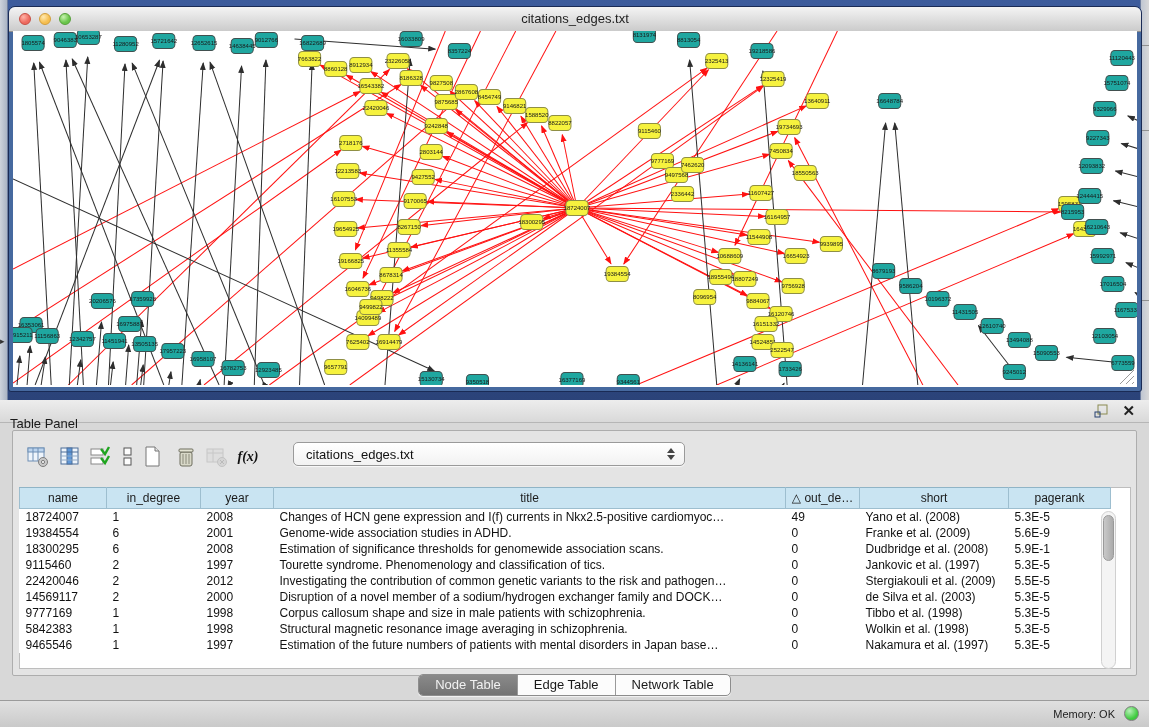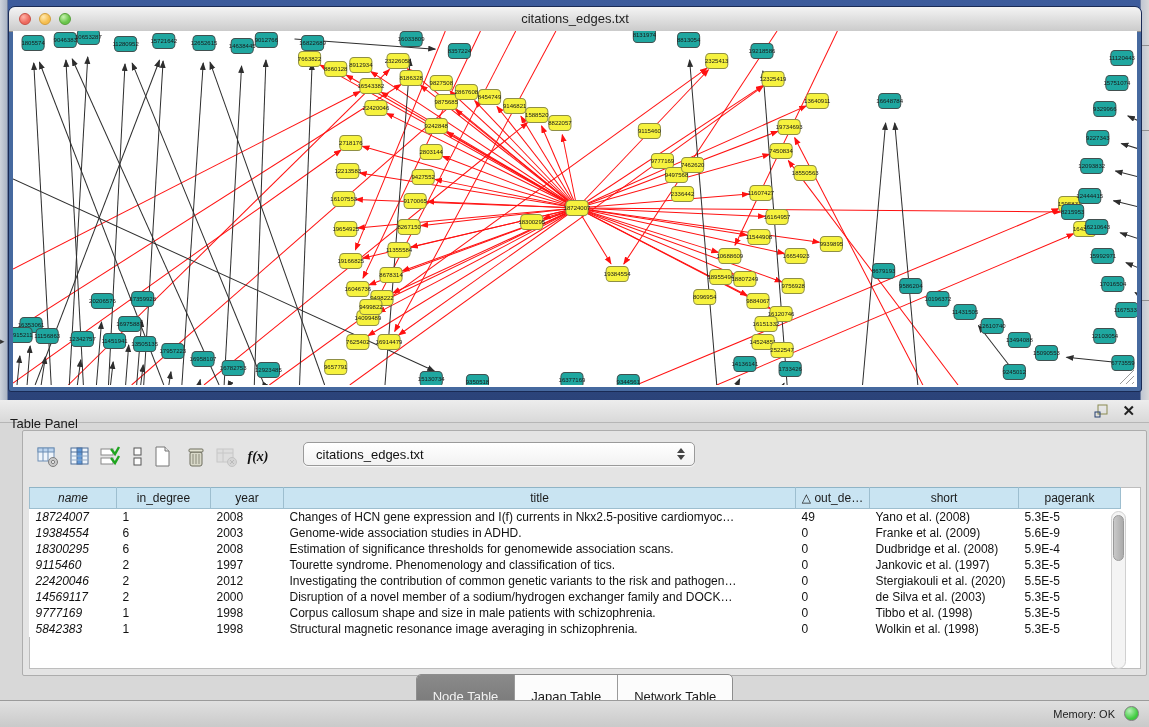--- a/index.html
+++ b/index.html
@@ -26,43 +26,43 @@
   .canvas-wrap svg text{font-family:"Liberation Sans",sans-serif;font-size:6px;fill:#1a1a1a;}
   .resize-grip{position:absolute;right:2px;bottom:2px;}
 
   
   .tp{position:absolute;left:0;top:400px;width:1149px;height:327px;background:#d8d8d8;}
   .tp-header{position:absolute;left:0;top:0;width:100%;height:22px;background:linear-gradient(180deg,#ededed,#d9d9d9);border-bottom:1px solid #b6b6b6;}
   .tp-header .tp-title{position:absolute;left:10px;top:4px;font-size:13px;color:#1a1a1a;margin-top:12px;}
   .tp-header .hdr-icons{position:absolute;right:14px;top:3px;display:flex;gap:14px;align-items:center;}
   .close-x{font-size:15px;font-weight:bold;color:#222;line-height:15px;cursor:default;}
 
-  .tp-box{position:absolute;left:22px;top:30px;width:1125px;height:246px;background:#e4e4e4;border:1px solid #adadad;border-radius:2px;box-sizing:border-box;}
+  .tp-box{position:absolute;left:12px;top:30px;width:1125px;height:246px;background:#e4e4e4;border:1px solid #adadad;border-radius:2px;box-sizing:border-box;}
   .tp-toolbar{position:absolute;left:0;top:0;width:100%;height:52px;}
   .tbtn{position:absolute;top:12px;width:26px;height:28px;display:flex;align-items:center;justify-content:center;}
   .tbtn.disabled{opacity:.38;}
   .fx{font-size:14px;font-style:italic;font-weight:bold;color:#111;font-family:"Liberation Serif",serif;}
   .combo{position:absolute;left:280px;top:11px;width:392px;height:24px;background:linear-gradient(180deg,#ffffff,#f2f2f2);border:1px solid #9a9a9a;border-radius:5px;box-sizing:border-box;box-shadow:0 1px 1px rgba(255,255,255,.8), inset 0 1px 0 #fff;}
   .combo .val{position:absolute;left:12px;top:4px;font-size:13px;color:#111;}
   .combo .arrows{position:absolute;right:9px;top:5px;display:flex;flex-direction:column;gap:2px;}
   .combo .arrows i{width:0;height:0;border-left:4px solid transparent;border-right:4px solid transparent;display:block;}
   .combo .arrows .up{border-bottom:5px solid #444;}
   .combo .arrows .dn{border-top:5px solid #444;}
 
   table.grid{position:absolute;left:6px;top:56px;border-collapse:collapse;table-layout:fixed;background:#fff;}
   table.grid th{background:#c9e4f2;border:1px solid #9dbecf;border-top:1px solid #8fb4c6;font-weight:normal;font-size:12px;color:#1a1a1a;height:20px;padding:0 3px;text-align:center;overflow:hidden;white-space:nowrap;}
   table.grid td{font-size:12px;color:#111;height:16px;padding:0 0 0 6px;text-align:left;overflow:hidden;white-space:nowrap;border:none;}
-  .c0{width:80px;font-style:italic;} .c1{width:87px;} .c2{width:66px;} .c3{width:505px;margin-left:12px;} .c4{width:67px;} .c5{width:142px;} .c6{width:95px;margin-top:48px;}
+  .c0{width:80px;} .c1{width:87px;} .c2{width:66px;} .c3{width:505px;margin-left:12px;} .c4{width:67px;} .c5{width:142px;} .c6{width:95px;margin-top:48px;}
   .tbl-white{position:absolute;left:6px;top:56px;width:1112px;height:182px;background:#fff;border:1px solid #bdbdbd;box-sizing:border-box;}
   .vscroll{position:absolute;left:1088px;top:80px;width:15px;height:158px;background:#f4f4f4;border:1px solid #d0d0d0;border-radius:8px;box-sizing:border-box;}
   .vscroll .thumb{position:absolute;left:1px;top:3px;width:11px;height:46px;background:linear-gradient(90deg,#c9c9c9,#ababab);border-radius:6px;border:1px solid #9a9a9a;box-sizing:border-box;}
 
   .tabs{position:absolute;left:0;top:274px;width:100%;height:22px;text-align:center;}
   .seg{display:inline-flex;border:1px solid #8d8d8d;border-radius:5px;overflow:hidden;background:#fcfcfc;box-shadow:0 1px 1px rgba(255,255,255,.7);}
-  .seg .tab{padding:14px 16px;font-size:13px;color:#1a1a1a;border-right:1px solid #9a9a9a;line-height:16px;}
+  .seg .tab{padding:2px 16px;font-size:13px;color:#1a1a1a;border-right:1px solid #9a9a9a;line-height:16px;}
   .seg .tab:last-child{border-right:none;}
   .seg .tab.sel{background:linear-gradient(180deg,#8a8a8a,#737373);color:#f2f2f2;}
 
   .statusbar{position:absolute;left:0;top:300px;width:100%;height:27px;background:linear-gradient(180deg,#e0e0e0,#c9c9c9);border-top:1px solid #9b9b9b;}
   .statusbar .mem{position:absolute;right:34px;top:7px;font-size:11px;color:#222;}
   .mem-dot{position:absolute;right:10px;top:5px;width:15px;height:15px;border-radius:50%;border:1px solid #7c7c7c;box-sizing:border-box;}
 </style>
 </head>
 <body>
 
@@ -802,51 +802,51 @@
             <td class="c1">1</td>
             <td class="c2">2008</td>
             <td class="c3">Changes of HCN gene expression and I(f) currents in Nkx2.5-positive cardiomyoc…</td>
             <td class="c4">49</td>
             <td class="c5">Yano et al. (2008)</td>
             <td class="c6">5.3E-5</td>
           </tr>
           <tr>
             <td class="c0">19384554</td>
             <td class="c1">6</td>
-            <td class="c2">2003</td>
+            <td class="c2">2001</td>
             <td class="c3">Genome-wide association studies in ADHD.</td>
             <td class="c4">0</td>
             <td class="c5">Franke et al. (2009)</td>
             <td class="c6">5.6E-9</td>
           </tr>
           <tr>
             <td class="c0">18300295</td>
             <td class="c1">6</td>
             <td class="c2">2008</td>
             <td class="c3">Estimation of significance thresholds for genomewide association scans.</td>
             <td class="c4">0</td>
             <td class="c5">Dudbridge et al. (2008)</td>
-            <td class="c6">5.9E-4</td>
+            <td class="c6">5.9E-1</td>
           </tr>
           <tr>
             <td class="c0">9115460</td>
             <td class="c1">2</td>
             <td class="c2">1997</td>
             <td class="c3">Tourette syndrome. Phenomenology and classification of tics.</td>
             <td class="c4">0</td>
             <td class="c5">Jankovic et al. (1997)</td>
             <td class="c6">5.3E-5</td>
           </tr>
           <tr>
             <td class="c0">22420046</td>
             <td class="c1">2</td>
             <td class="c2">2012</td>
             <td class="c3">Investigating the contribution of common genetic variants to the risk and pathogen…</td>
             <td class="c4">0</td>
-            <td class="c5">Stergiakouli et al. (2020)</td>
+            <td class="c5">Stergiakouli et al. (2009)</td>
             <td class="c6">5.5E-5</td>
           </tr>
           <tr>
             <td class="c0">14569117</td>
             <td class="c1">2</td>
             <td class="c2">2000</td>
             <td class="c3">Disruption of a novel member of a sodium/hydrogen exchanger family and DOCK…</td>
             <td class="c4">0</td>
             <td class="c5">de Silva et al. (2003)</td>
             <td class="c6">5.3E-5</td>
@@ -862,31 +862,40 @@
           </tr>
           <tr>
             <td class="c0">5842383</td>
             <td class="c1">1</td>
             <td class="c2">1998</td>
             <td class="c3">Structural magnetic resonance image averaging in schizophrenia.</td>
             <td class="c4">0</td>
             <td class="c5">Wolkin et al. (1998)</td>
             <td class="c6">5.3E-5</td>
           </tr>
+          <tr>
+            <td class="c0">9465546</td>
+            <td class="c1">1</td>
+            <td class="c2">1997</td>
+            <td class="c3">Estimation of the future numbers of patients with mental disorders in Japan base…</td>
+            <td class="c4">0</td>
+            <td class="c5">Nakamura et al. (1997)</td>
+            <td class="c6">5.3E-5</td>
+          </tr>
         </tbody>
     </table>
     <div class="vscroll">
         <div class="thumb"></div>
       </div>
   </div>
 
   <div class="tabs">
     <span class="seg">
         <span class="tab sel">Node Table</span>
-        <span class="tab">Japan Table</span>
+        <span class="tab">Edge Table</span>
         <span class="tab">Network Table</span>
       </span>
   </div>
 
   <div class="statusbar">
     <span class="mem">Memory: OK</span>
     <span class="mem-dot" style="background: radial-gradient(circle at 35% 30%, rgb(184, 240, 184), rgb(62, 203, 62) 65%);"></span>
   </div>
 </div>
 

